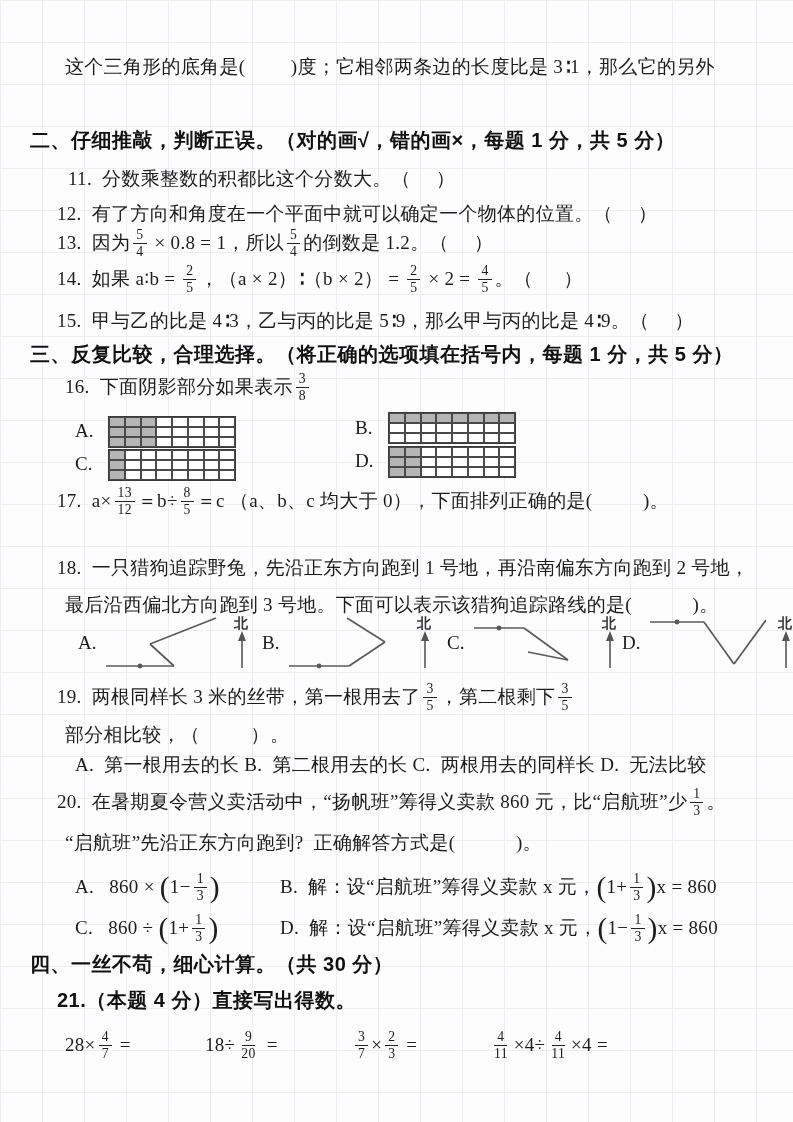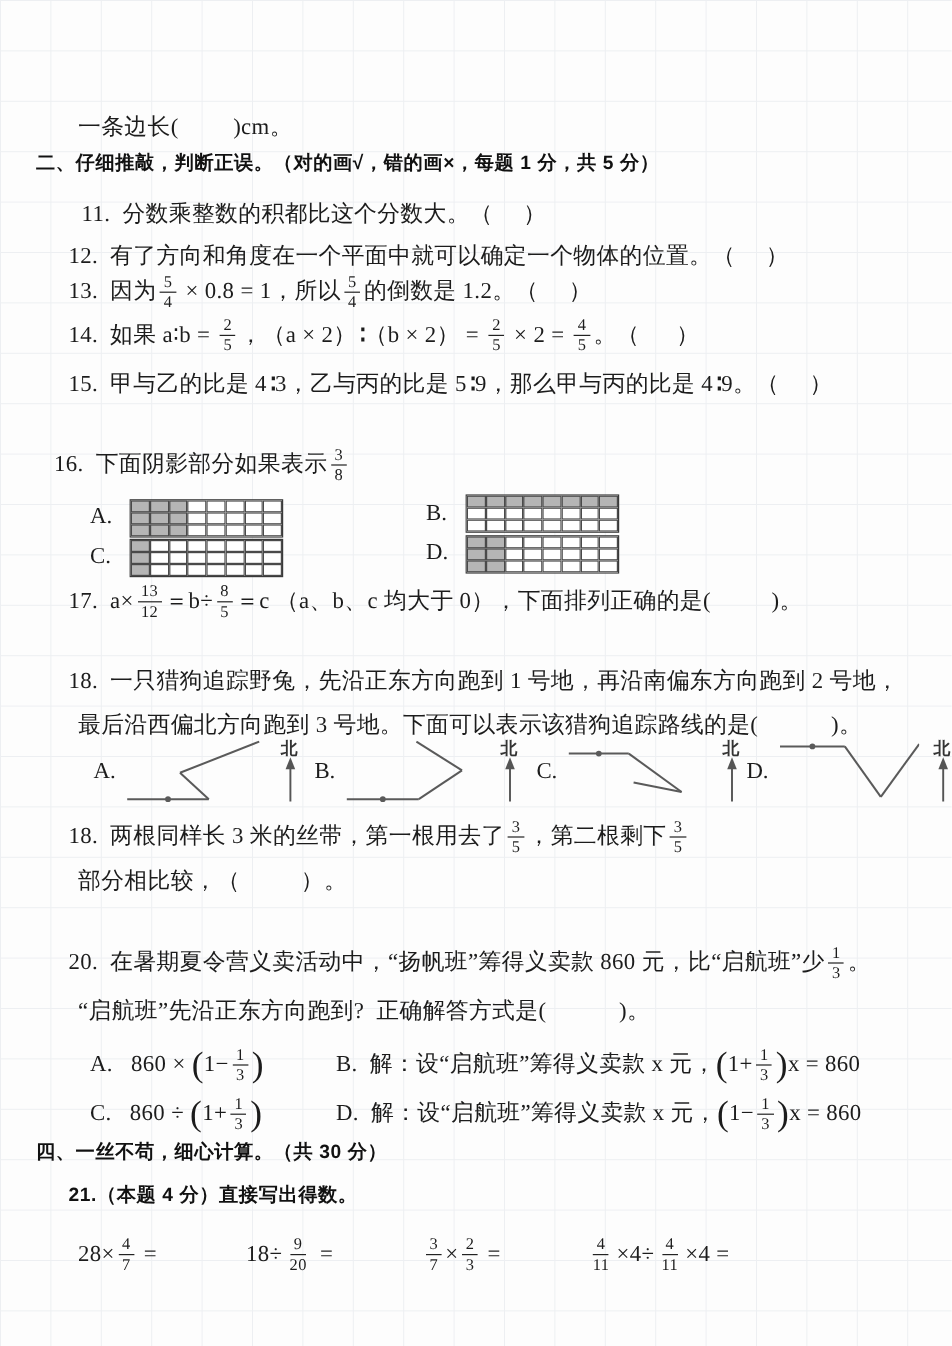--- a/index.html
+++ b/index.html
@@ -19,21 +19,21 @@
   .line{
     position:absolute;
     font-size:19px;
     line-height:1.4;
     white-space:pre;
     letter-spacing:0.3px;
   }
   .heading{
     font-family:"Liberation Sans","DejaVu Sans",sans-serif;
     font-weight:700;
-    font-size:16px;
+    font-size:20px;
     color:#111;
     letter-spacing:0.5px;
   }
   .frac{
     display:inline-flex;
     flex-direction:column;
     align-items:center;
     vertical-align:middle;
     font-size:0.72em;
     line-height:1.15;
@@ -59,30 +59,31 @@
     font-family:"Liberation Sans","DejaVu Sans",sans-serif;
     font-size:14px;font-weight:700;fill:#333;
   }
   .narrow{stroke:#555;stroke-width:1.6;}
 </style>
 </head>
 <body>
 
 <div class="page">
 
-  <div class="line" style="left:65px;top:94px"><span>一条边长(         )cm。</span></div>
+  <div class="line" style="left:65px;top:54px"><span>这个三角形的底角是(         )度；它相邻两条边的长度比是 3∶1，那么它的另外</span></div>
 
   <div class="line heading" style="left:30px;top:126px">二、仔细推敲，判断正误。（对的画√，错的画×，每题 1 分，共 5 分）</div>
   <div class="line" style="left:68px;top:166px"><span>11.  分数乘整数的积都比这个分数大。（     ）</span></div>
   <div class="line" style="left:57px;top:201px"><span>12.  有了方向和角度在一个平面中就可以确定一个物体的位置。（     ）</span></div>
   <div class="line" style="left:57px;top:228px"><span>13.  因为</span><span class="frac"><span class="fnum">5</span><span class="fden">4</span></span><span> × 0.8 = 1，所以</span><span class="frac"><span class="fnum">5</span><span class="fden">4</span></span><span>的倒数是 1.2。（     ）</span></div>
   <div class="line" style="left:57px;top:264px"><span>14.  如果 a∶b = </span><span class="frac"><span class="fnum">2</span><span class="fden">5</span></span><span>，（a × 2）∶（b × 2） = </span><span class="frac"><span class="fnum">2</span><span class="fden">5</span></span><span> × 2 = </span><span class="frac"><span class="fnum">4</span><span class="fden">5</span></span><span>。（      ）</span></div>
   <div class="line" style="left:57px;top:308px"><span>15.  甲与乙的比是 4∶3，乙与丙的比是 5∶9，那么甲与丙的比是 4∶9。（     ）</span></div>
 
-  <div class="line" style="left:45px;top:372px"><span>16.  下面阴影部分如果表示</span><span class="frac"><span class="fnum">3</span><span class="fden">8</span></span></div>
+  <div class="line heading" style="left:30px;top:340px">三、反复比较，合理选择。（将正确的选项填在括号内，每题 1 分，共 5 分）</div>
+  <div class="line" style="left:65px;top:372px"><span>16.  下面阴影部分如果表示</span><span class="frac"><span class="fnum">3</span><span class="fden">8</span></span></div>
 
   <span class="abs lbl" style="left:75px;top:420px">A.</span>
   <div class="abs grid16" style="left: 108px; top: 416px; grid-template-columns: repeat(8, 1fr);">
       <div class="gcell shaded"></div>
       <div class="gcell shaded"></div>
       <div class="gcell shaded"></div>
       <div class="gcell"></div>
       <div class="gcell"></div>
       <div class="gcell"></div>
       <div class="gcell"></div>
@@ -241,22 +242,23 @@
         <line x1="86" y1="48" x2="118" y2="4" class="pline"></line>
         <circle cx="29" cy="6" r="2.4" class="pdot"></circle>
       </svg>
     <svg class="northsvg" width="24" height="58" viewBox="0 0 24 58">
       <text x="4" y="14">北</text>
       <line class="narrow" x1="12" y1="54" x2="12" y2="24"></line>
       <polygon points="8,27 12,17 16,27" fill="#555"></polygon>
     </svg>
   </div>
 
-  <div class="line" style="left:57px;top:682px"><span>18.  两根同样长 3 米的丝带，第一根用去了</span><span class="frac"><span class="fnum">3</span><span class="fden">5</span></span><span>，第二根剩下</span><span class="frac"><span class="fnum">3</span><span class="fden">5</span></span></div>
+  <div class="line" style="left:57px;top:682px"><span>19.  两根同样长 3 米的丝带，第一根用去了</span><span class="frac"><span class="fnum">3</span><span class="fden">5</span></span><span>，第二根剩下</span><span class="frac"><span class="fnum">3</span><span class="fden">5</span></span></div>
   <div class="line" style="left:65px;top:722px"><span>部分相比较，（          ）。</span></div>
+  <div class="line" style="left:75px;top:752px"><span>A.  第一根用去的长 B.  第二根用去的长 C.  两根用去的同样长 D.  无法比较</span></div>
 
   <div class="line" style="left:57px;top:787px"><span>20.  在暑期夏令营义卖活动中，“扬帆班”筹得义卖款 860 元，比“启航班”少</span><span class="frac"><span class="fnum">1</span><span class="fden">3</span></span><span>。</span></div>
   <div class="line" style="left:65px;top:830px"><span>“启航班”先沿正东方向跑到?  正确解答方式是(            )。</span></div>
   <div class="line" style="left:75px;top:872px"><span>A.   860 × </span><span class="bigp">(</span><span>1−</span><span class="frac"><span class="fnum">1</span><span class="fden">3</span></span><span class="bigp">)</span></div>
   <div class="line" style="left:280px;top:872px"><span>B.  解：设“启航班”筹得义卖款 x 元，</span><span class="bigp">(</span><span>1+</span><span class="frac"><span class="fnum">1</span><span class="fden">3</span></span><span class="bigp">)</span><span>x = 860</span></div>
   <div class="line" style="left:75px;top:913px"><span>C.   860 ÷ </span><span class="bigp">(</span><span>1+</span><span class="frac"><span class="fnum">1</span><span class="fden">3</span></span><span class="bigp">)</span></div>
   <div class="line" style="left:280px;top:913px"><span>D.  解：设“启航班”筹得义卖款 x 元，</span><span class="bigp">(</span><span>1−</span><span class="frac"><span class="fnum">1</span><span class="fden">3</span></span><span class="bigp">)</span><span>x = 860</span></div>
 
   <div class="line heading" style="left:30px;top:950px">四、一丝不苟，细心计算。（共 30 分）</div>
   <div class="line heading" style="left:57px;top:986px">21.（本题 4 分）直接写出得数。</div>

